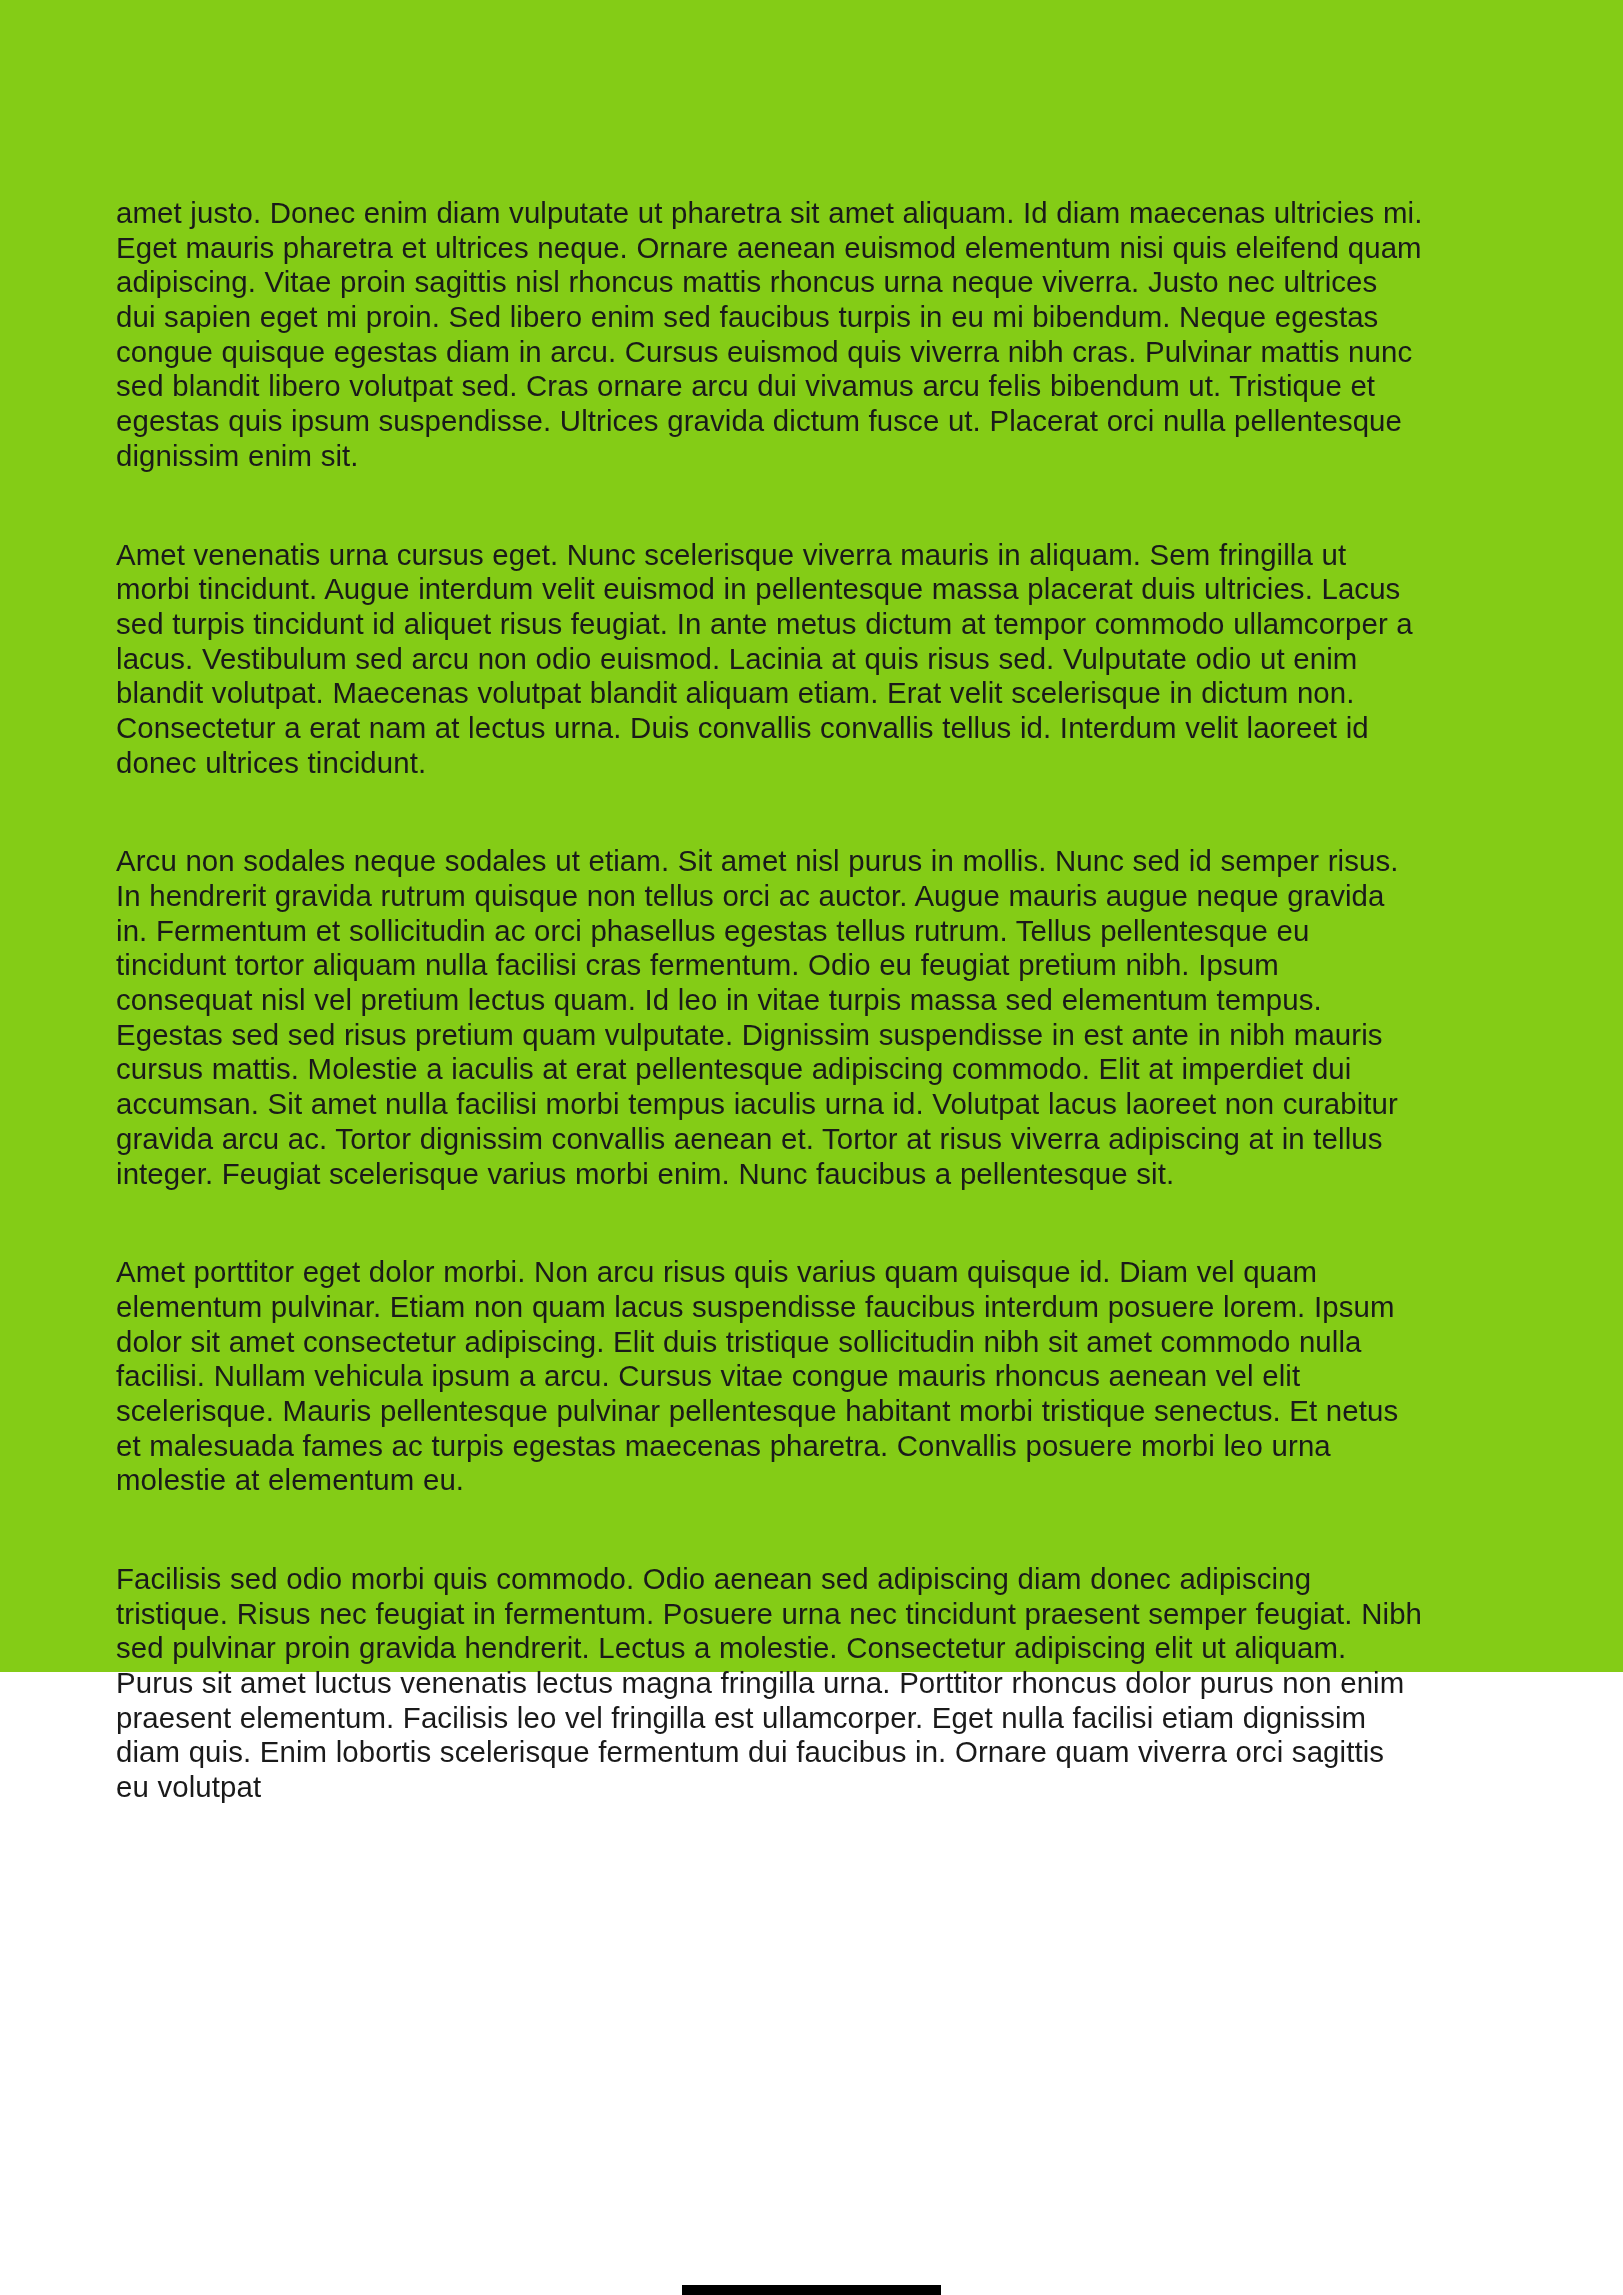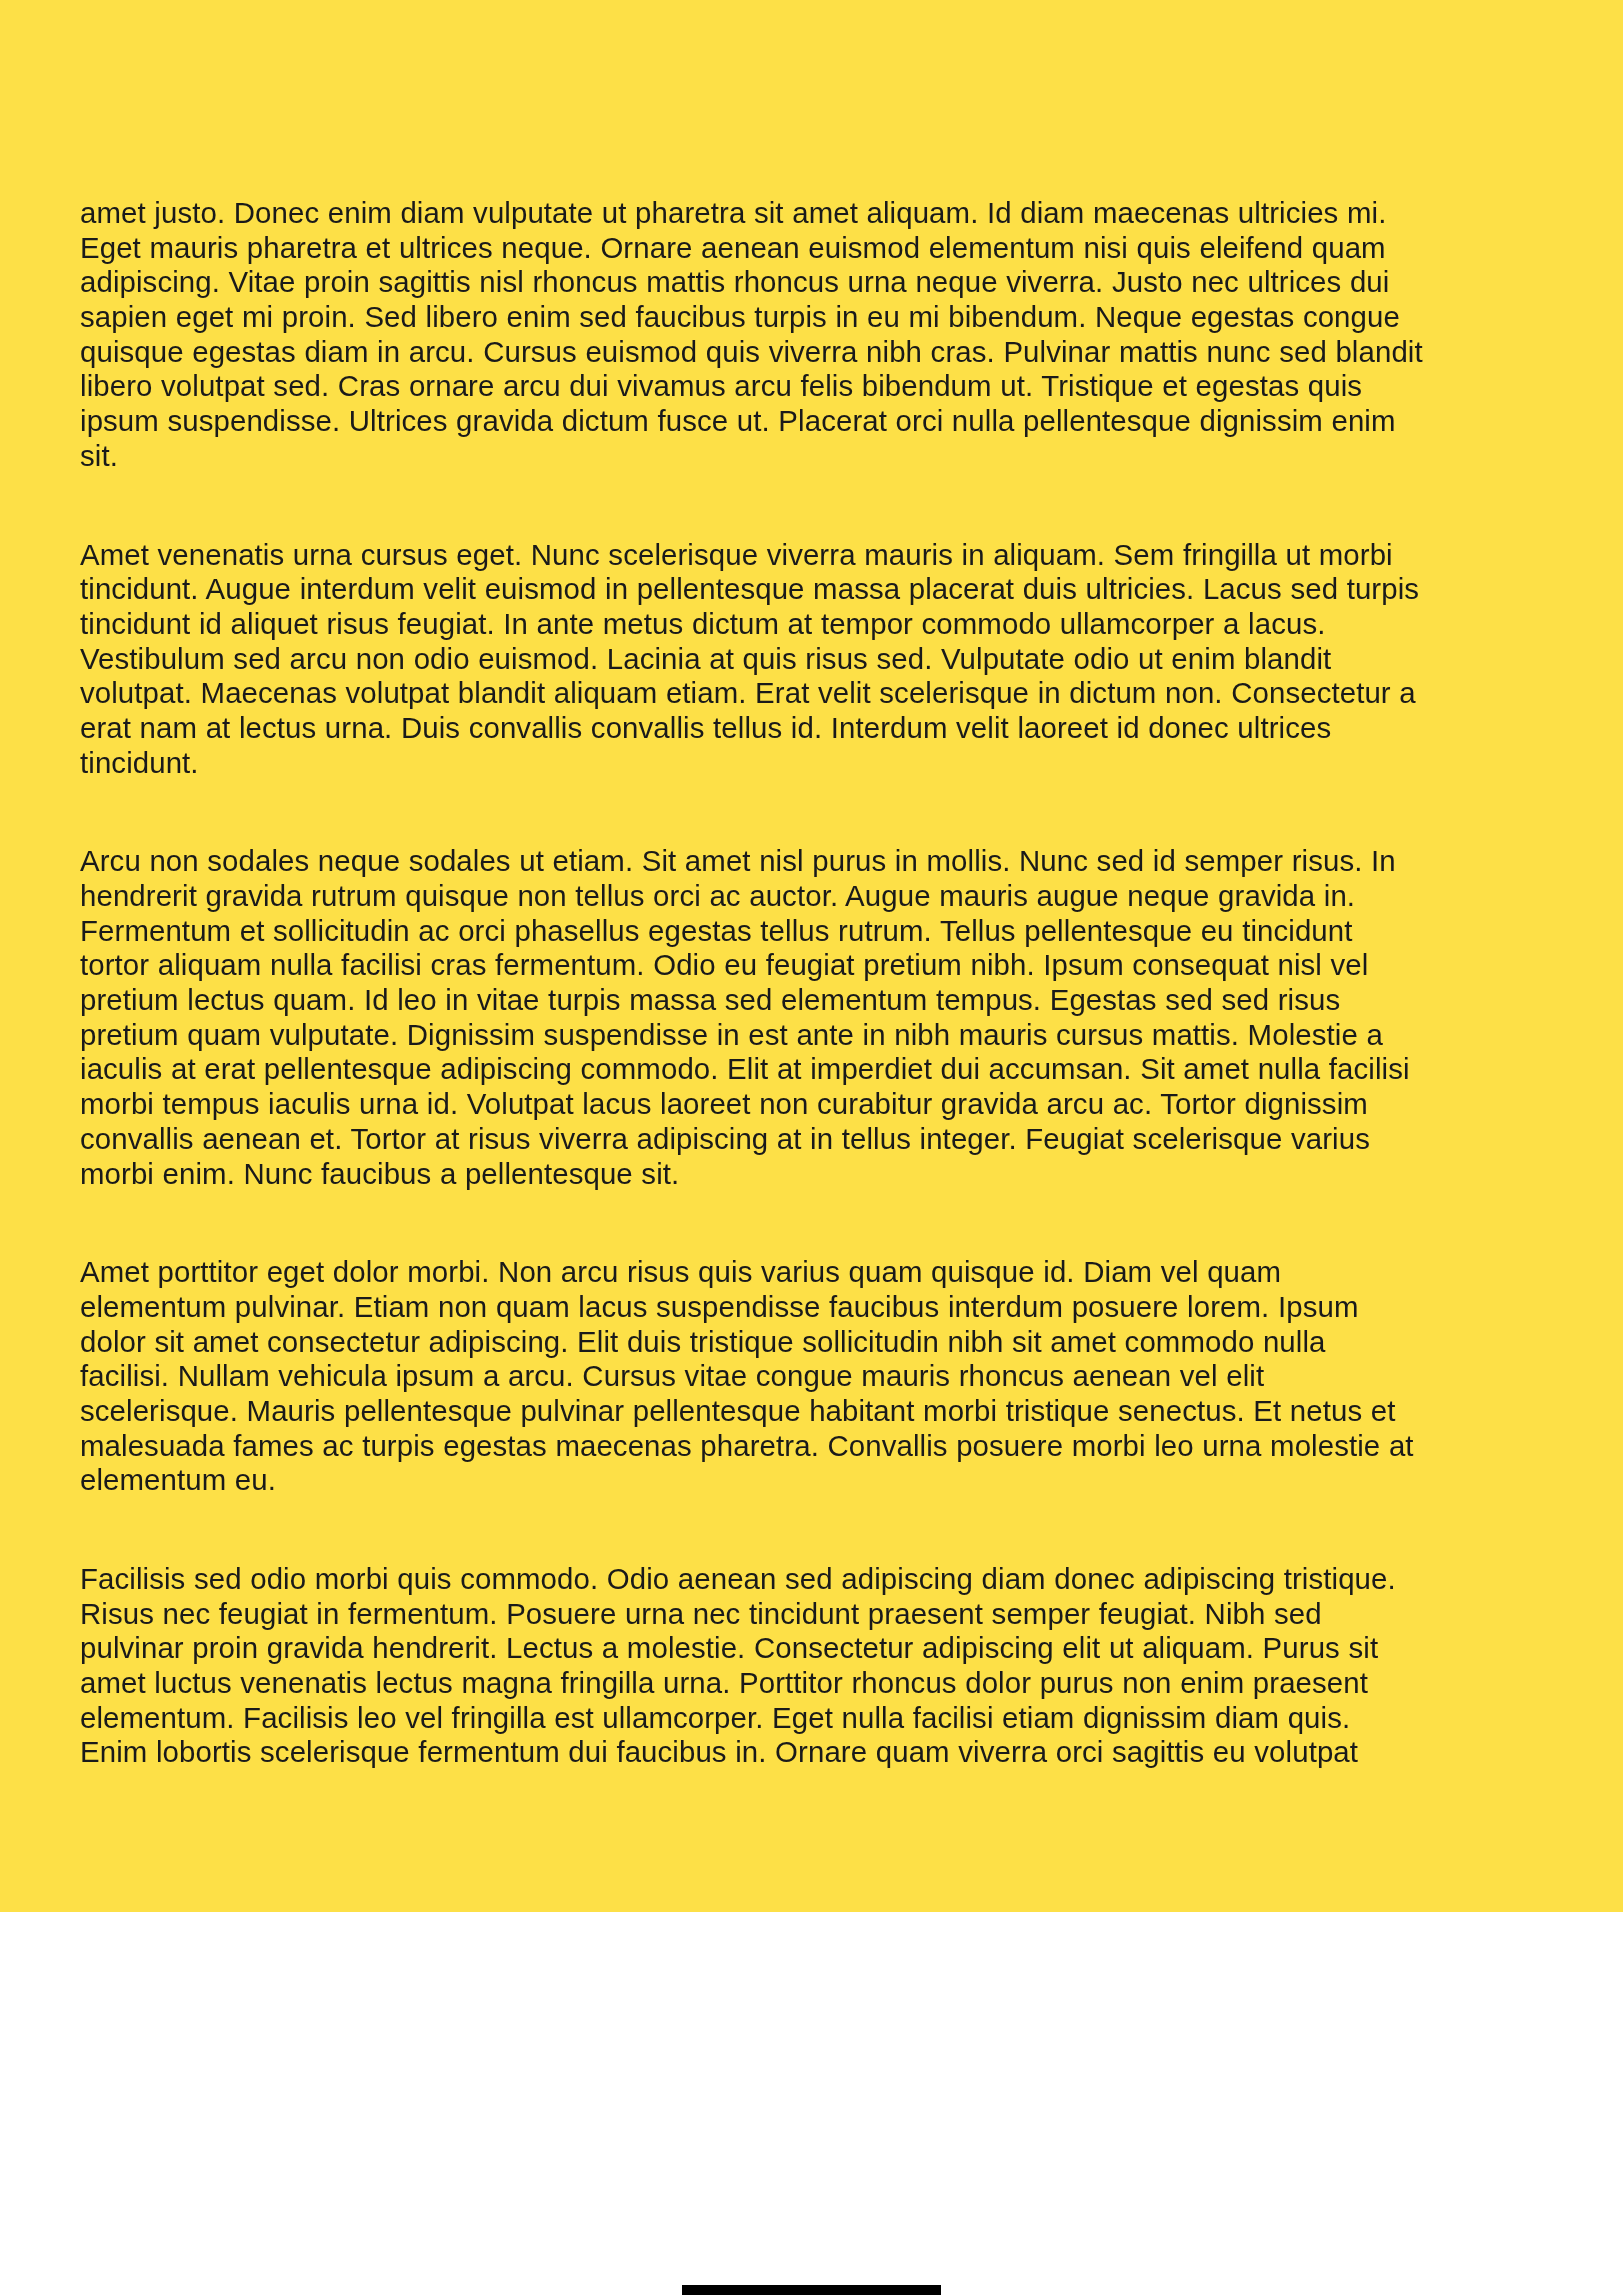--- a/index.html
+++ b/index.html
@@ -12,24 +12,24 @@
     height: 2295px;
     position: relative;
     font-family: "Liberation Sans", "DejaVu Sans", sans-serif;
     overflow: hidden;
   }
   .page {
     position: absolute;
     top: 0;
     left: 0;
     width: 1623px;
-    height: 1912px;
-    background: #fde047;
+    height: 1672px;
+    background: #84cc16;
     box-sizing: border-box;
-    padding: 196px 200px 0 80px;
+    padding: 196px 200px 0 116px;
   }
   .doc-body p {
     margin: 0 0 64px 0;
     font-size: 29.4px;
     line-height: 1.18;
     color: #1a1a1a;
     text-align: left;
     letter-spacing: 0.1px;
     word-spacing: 0.3px;
   }

